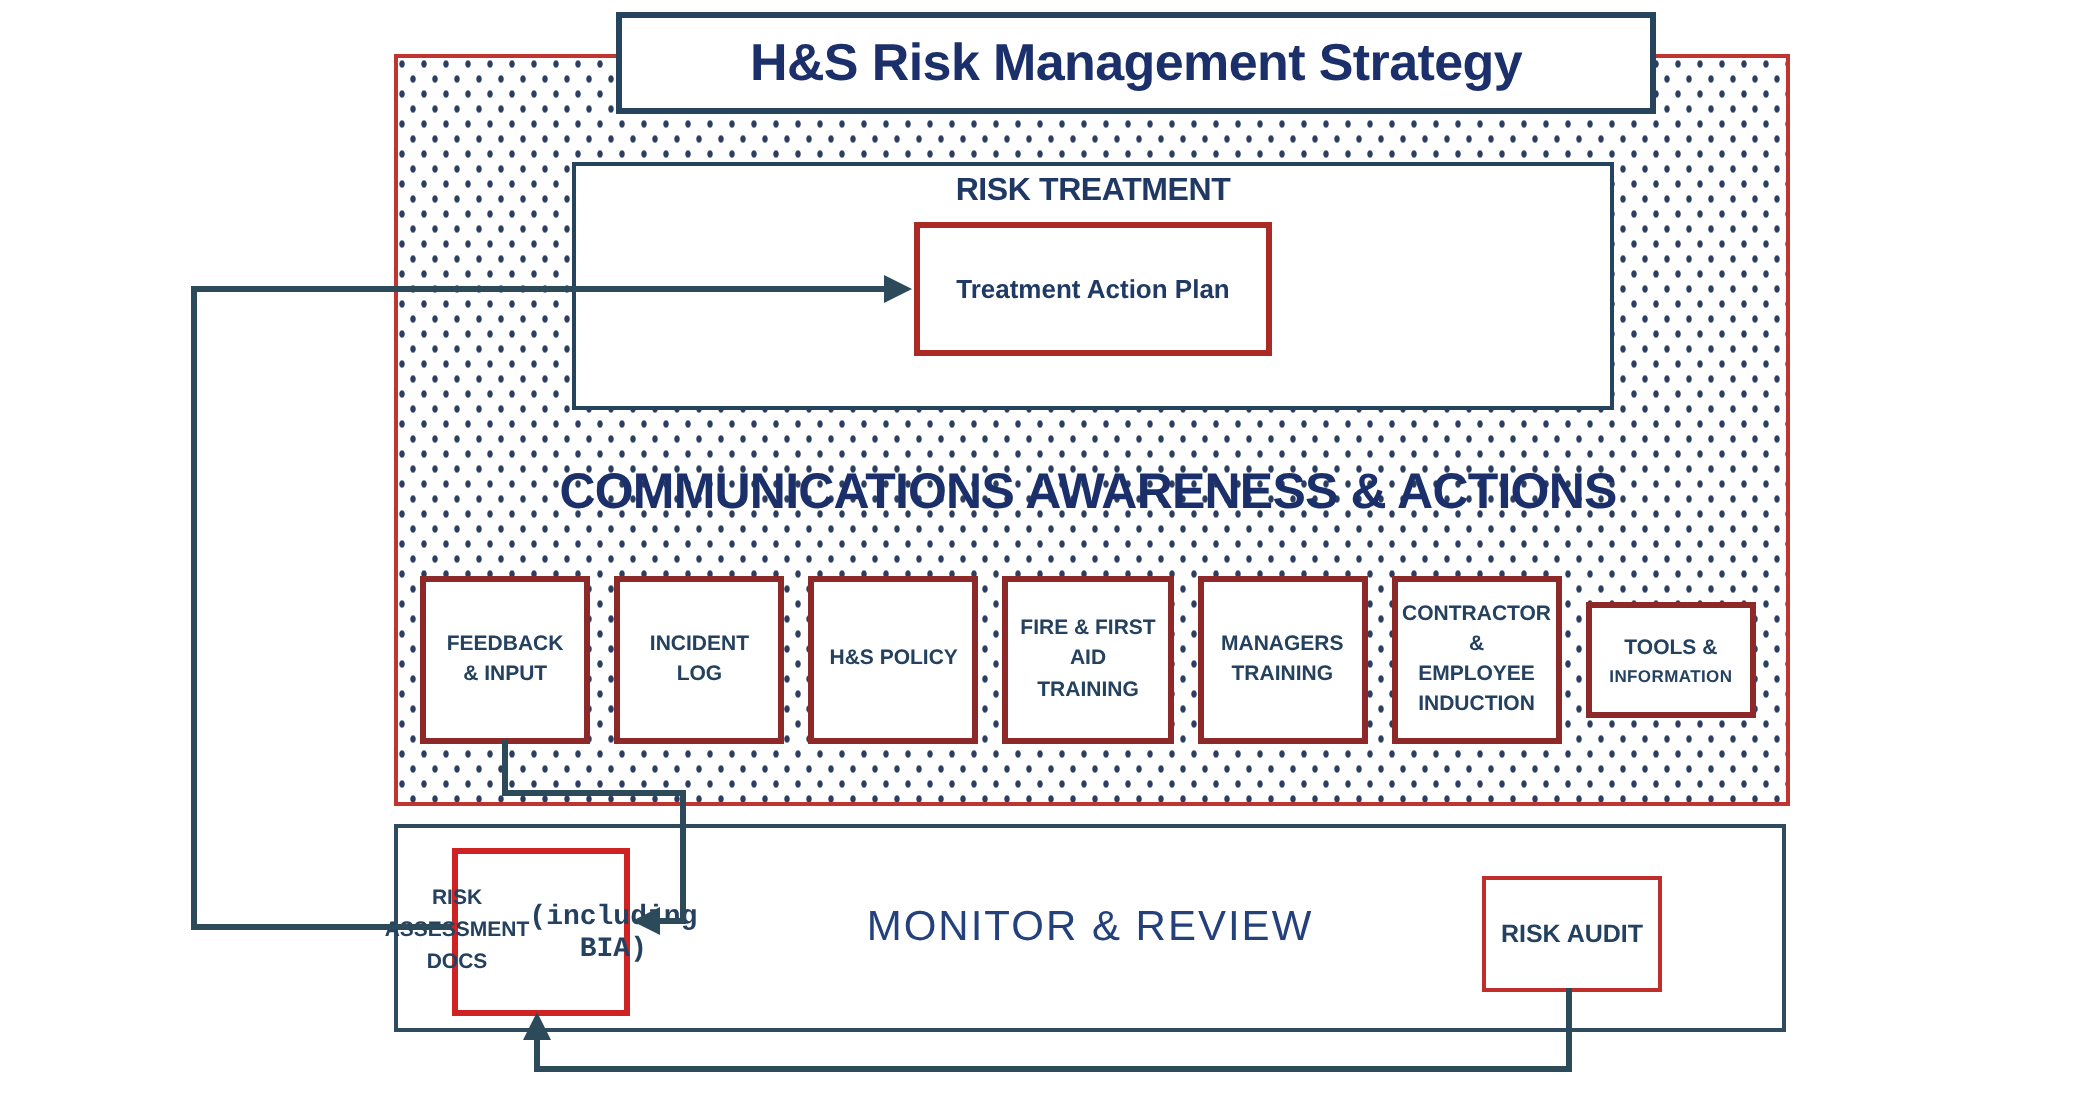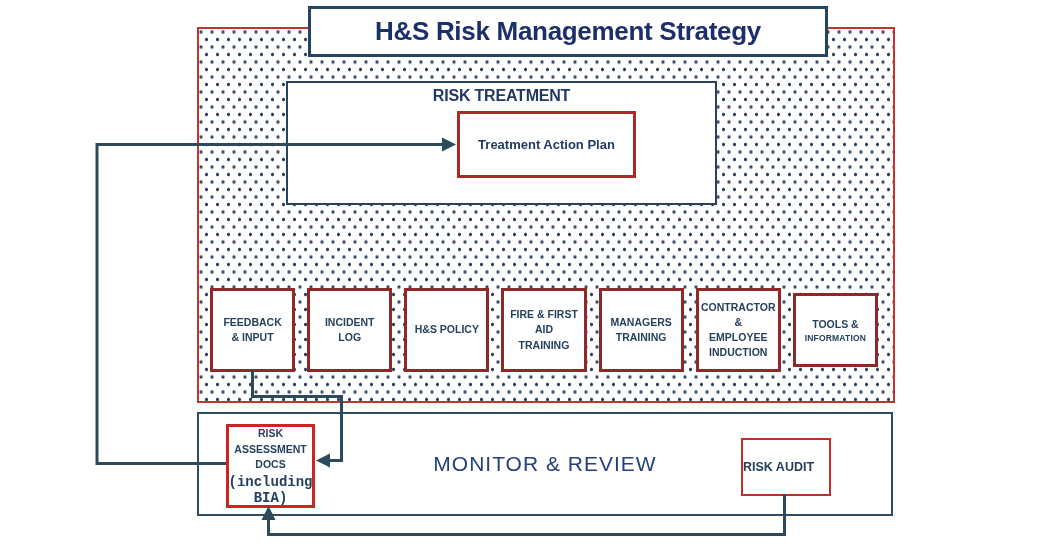--- a/index.html
+++ b/index.html
@@ -26,21 +26,21 @@
   .title-box{
     position:absolute;left:286px;top:6px;width:520px;height:51px;
     background:#ffffff;border:3px solid #26445e;box-sizing:border-box;
     display:flex;align-items:center;justify-content:center;z-index:2;margin-left:22px;
   }
   .title-box span{
     font-size:26px;font-weight:bold;color:#1b2f6b;letter-spacing:-0.3px;
   }
   
   .treatment-section{
-    position:absolute;left:286px;top:81px;width:431px;height:124px;
+    position:absolute;left:286px;top:81px;width:521px;height:124px;
     background:#ffffff;border:2px solid #26445e;box-sizing:border-box;z-index:1;
   }
   .treatment-heading{
     margin-top:4px;text-align:center;
     font-size:16px;font-weight:bold;color:#1f3864;letter-spacing:-0.2px;
   }
   .action-box{
     position:absolute;left:169px;top:28px;width:179px;height:67px;
     border:3px solid #ab2a26;box-sizing:border-box;background:#ffffff;
     display:flex;align-items:center;justify-content:center;
@@ -61,44 +61,44 @@
     display:flex;flex-direction:column;align-items:center;justify-content:center;
     text-align:center;padding:2px;
   }
   .cbox .lbl{
     font-size:10.5px;font-weight:bold;color:#24415f;line-height:1.45;
     white-space:pre-line;
   }
   .cbox .sublbl{
     font-size:8.5px;font-weight:bold;color:#24415f;letter-spacing:.2px;margin-top:1px;
   }
-  .cbox.short{align-self:center;height:74px;width:100%;}
+  .cbox.short{align-self:center;height:58px;width:100%;}
   
   .monitor-section{
     position:absolute;left:197px;top:412px;width:696px;height:104px;
     background:#ffffff;border:2.5px solid #2e4c5e;box-sizing:border-box;z-index:1;
   }
   .monitor-heading{
     position:absolute;left:0;top:38px;width:100%;text-align:center;
     font-size:21px;font-weight:400;color:#24417c;letter-spacing:1px;
   }
   .docs-box{
     position:absolute;left:27px;top:10px;width:89px;height:84px;
     background:#ffffff;border:3px solid #cf2222;box-sizing:border-box;
-    display:flex;flex-direction:column;align-items:center;justify-content:center;
+    display:flex;flex-direction:row;align-items:center;justify-content:center;
     text-align:center;
   }
   .docs-box .lbl{
     font-size:10.5px;font-weight:bold;color:#24415f;line-height:1.5;white-space:pre-line;
   }
   .docs-box .note{font-size:14px;font-weight:bold;color:#24415f;margin-top:1px;font-family:Liberation Mono, monospace;}
   .audit-box{
     position:absolute;left:542px;top:24px;width:90px;height:58px;
     background:#ffffff;border:2.5px solid #bf2e2a;box-sizing:border-box;
-    display:flex;align-items:center;
+    display:flex;align-items:center;justify-content:center;
   }
   .audit-box span{font-size:12.5px;font-weight:bold;color:#24415f;}
   
   #connectors{
     position:absolute;left:0;top:0;width:1046px;height:549px;
     z-index:5;pointer-events:none;
   }
   #connectors path{stroke:#2d4a5a;stroke-width:3;fill:none;}
   #connectors polygon{fill:#2d4a5a;}
 </style>
@@ -113,20 +113,21 @@
     <span>H&amp;S Risk Management Strategy</span>
   </div>
 
   <div class="treatment-section">
     <div class="treatment-heading">RISK TREATMENT</div>
     <div class="action-box">
       <span>Treatment Action Plan</span>
     </div>
   </div>
 
+  <div class="comms-heading">COMMUNICATIONS AWARENESS &amp; ACTIONS</div>
 
   <div class="comms-row">
     <div class="cbox">
       <span class="lbl">FEEDBACK
 &amp; INPUT</span>
     </div>
     <div class="cbox">
       <span class="lbl">INCIDENT
 LOG</span>
     </div>

